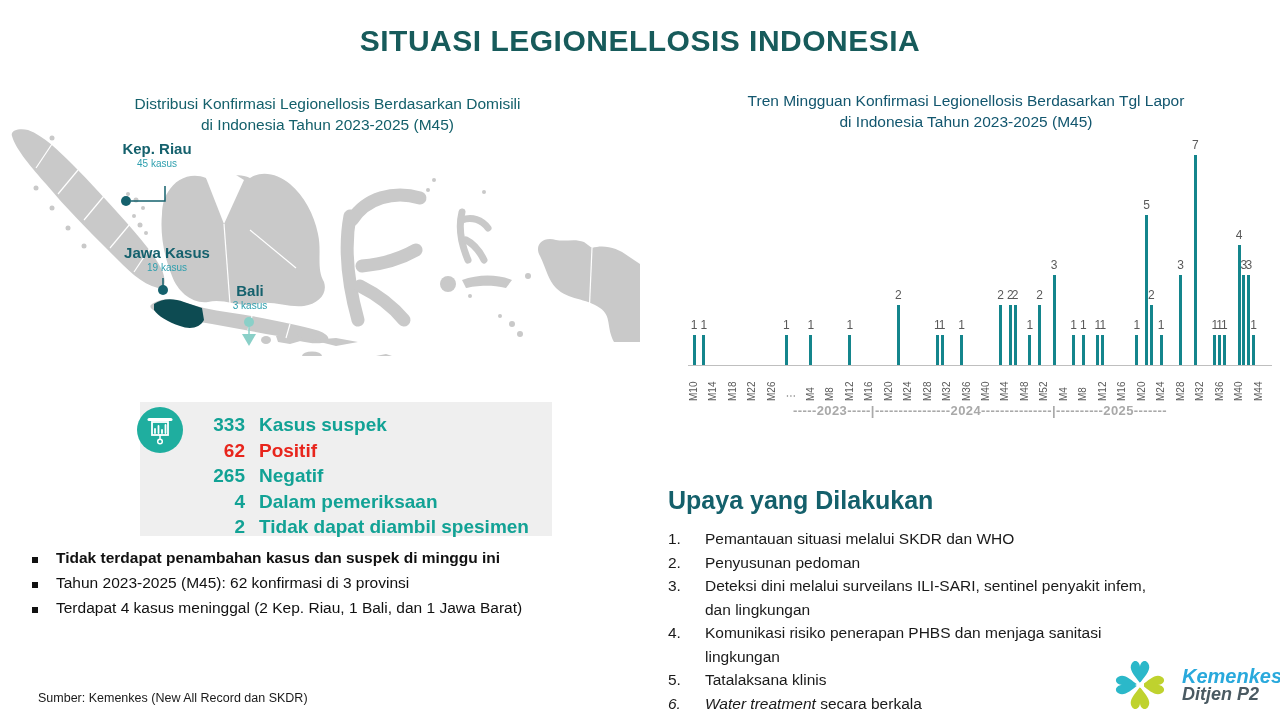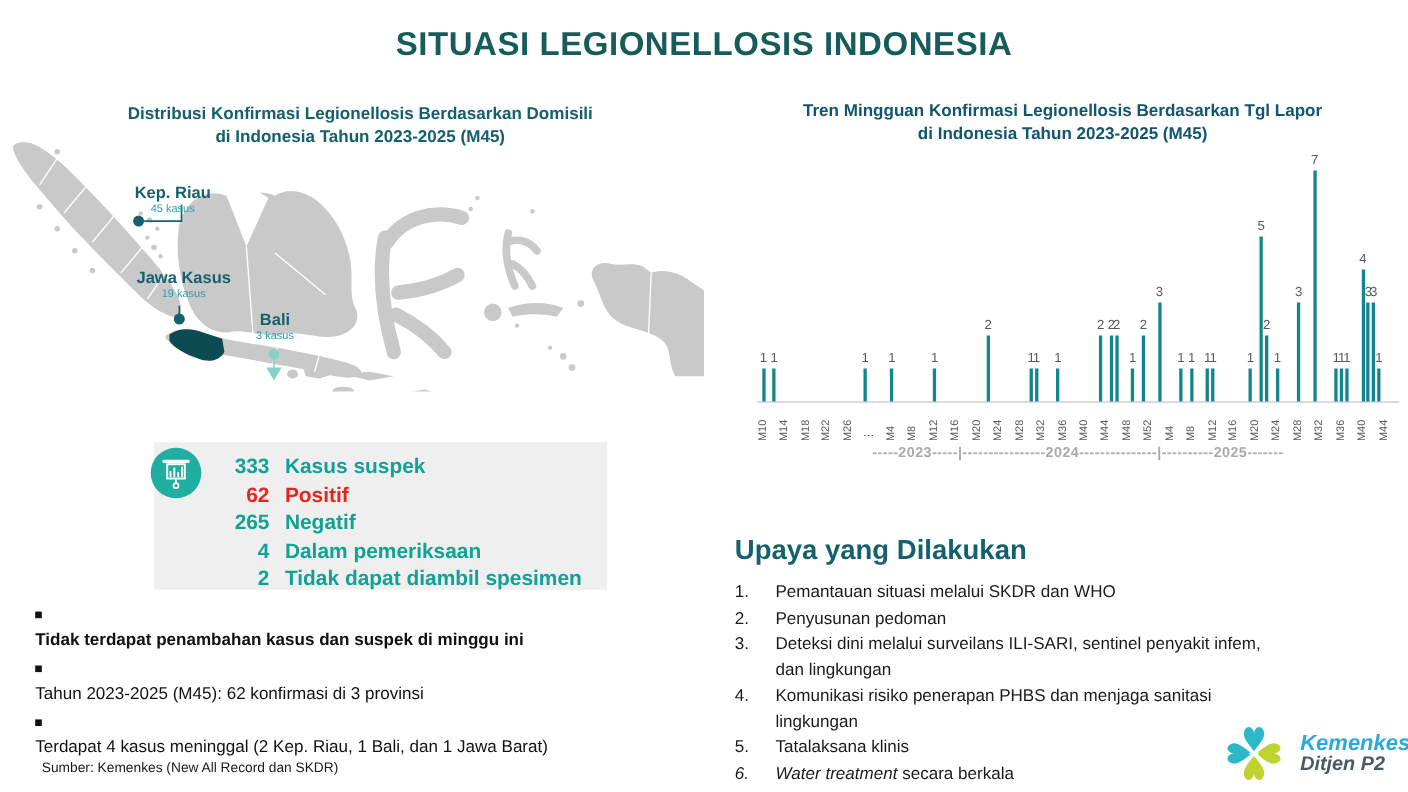--- a/index.html
+++ b/index.html
@@ -2,50 +2,50 @@
 <html><head>
 <meta charset="utf-8">
 <style>
   html,body { margin:0; padding:0; background:#fff; }
   .slide { position:relative; width:1280px; height:720px; background:#ffffff;
            font-family:"Liberation Sans", sans-serif; overflow:hidden; }
 
   .main-title { position:absolute; left:0; top:24px; width:1280px; text-align:center;
                 font-size:30px; font-weight:bold; color:#175B5B; letter-spacing:0.5px; }
 
-  .panel-title { position:absolute; font-size:15.5px; font-weight:bold; line-height:21px;
+  .panel-title { position:absolute; font-size:15.5px; font-weight:normal; line-height:21px;
                  text-align:center; color:#14606B; }
   .panel-title.left  { left:30px;  top:93px;  width:595px; }
   .panel-title.right { left:660px; top:90px;  width:612px; color:#12566E; }
 
   
   .map-svg { position:absolute; left:0; top:128px; }
   .map-label { position:absolute; text-align:center; }
   .map-label .region { font-weight:bold; font-size:15px; color:#15616D; }
   .map-label .cases  { font-size:10px; color:#2E9FAE; margin-top:1px; }
-  #lbl-kepriau { left:107px; top:167px; width:100px; }
+  #lbl-kepriau { left:107px; top:140px; width:100px; }
   #lbl-jabar   { left:117px; top:244px; width:100px; }
   #lbl-bali    { left:210px; top:282px; width:80px;  }
 
   
   .suspek-title { position:absolute; left:30px; top:372px; width:600px; text-align:center;
                   font-size:16.5px; font-weight:bold; color:#0d0d0d; }
   .suspek-box { position:absolute; left:140px; top:402px; width:412px; height:134px;
                 background:#EFEFEF; }
   .stat-icon { position:absolute; left:136px; top:406px; }
   .stat-rows { position:absolute; left:150px; top:412px; width:460px; }
   .stat-row  { display:flex; height:25.5px; line-height:25.5px; font-size:19px; font-weight:bold; }
   .stat-row .stat-value { width:95px; text-align:right; }
   .stat-row .stat-label { margin-left:14px; white-space:nowrap; }
   .stat-row.teal { color:#12A295; }
   .stat-row.red  { color:#E8251C; }
 
   
   .bullets { position:absolute; left:32px; top:548px; width:610px; }
-  .bullet-row { display:flex; margin-bottom:6px; font-size:15.5px; line-height:19px; color:#111;flex-direction:column; }
+  .bullet-row { display:flex; margin-bottom:6px; font-size:15.5px; line-height:19px; color:#111; }
   .bullet-row .marker { width:24px; flex:0 0 24px; }
   .bullet-row .marker span { display:inline-block; width:6px; height:6px; background:#111; margin-top:6px; }
   .bullet-row.bold { font-weight:bold; }
 
   
   .chart-plot { position:absolute; left:688px; top:140px; width:584px; height:225px;
                 border-bottom:1px solid #BFBFBF; }
   .bar { position:absolute; bottom:0; width:3px; background:#14858C; }
   .blabel { position:absolute; font-size:12px; color:#595959; transform:translateX(-50%);
             white-space:nowrap; }

